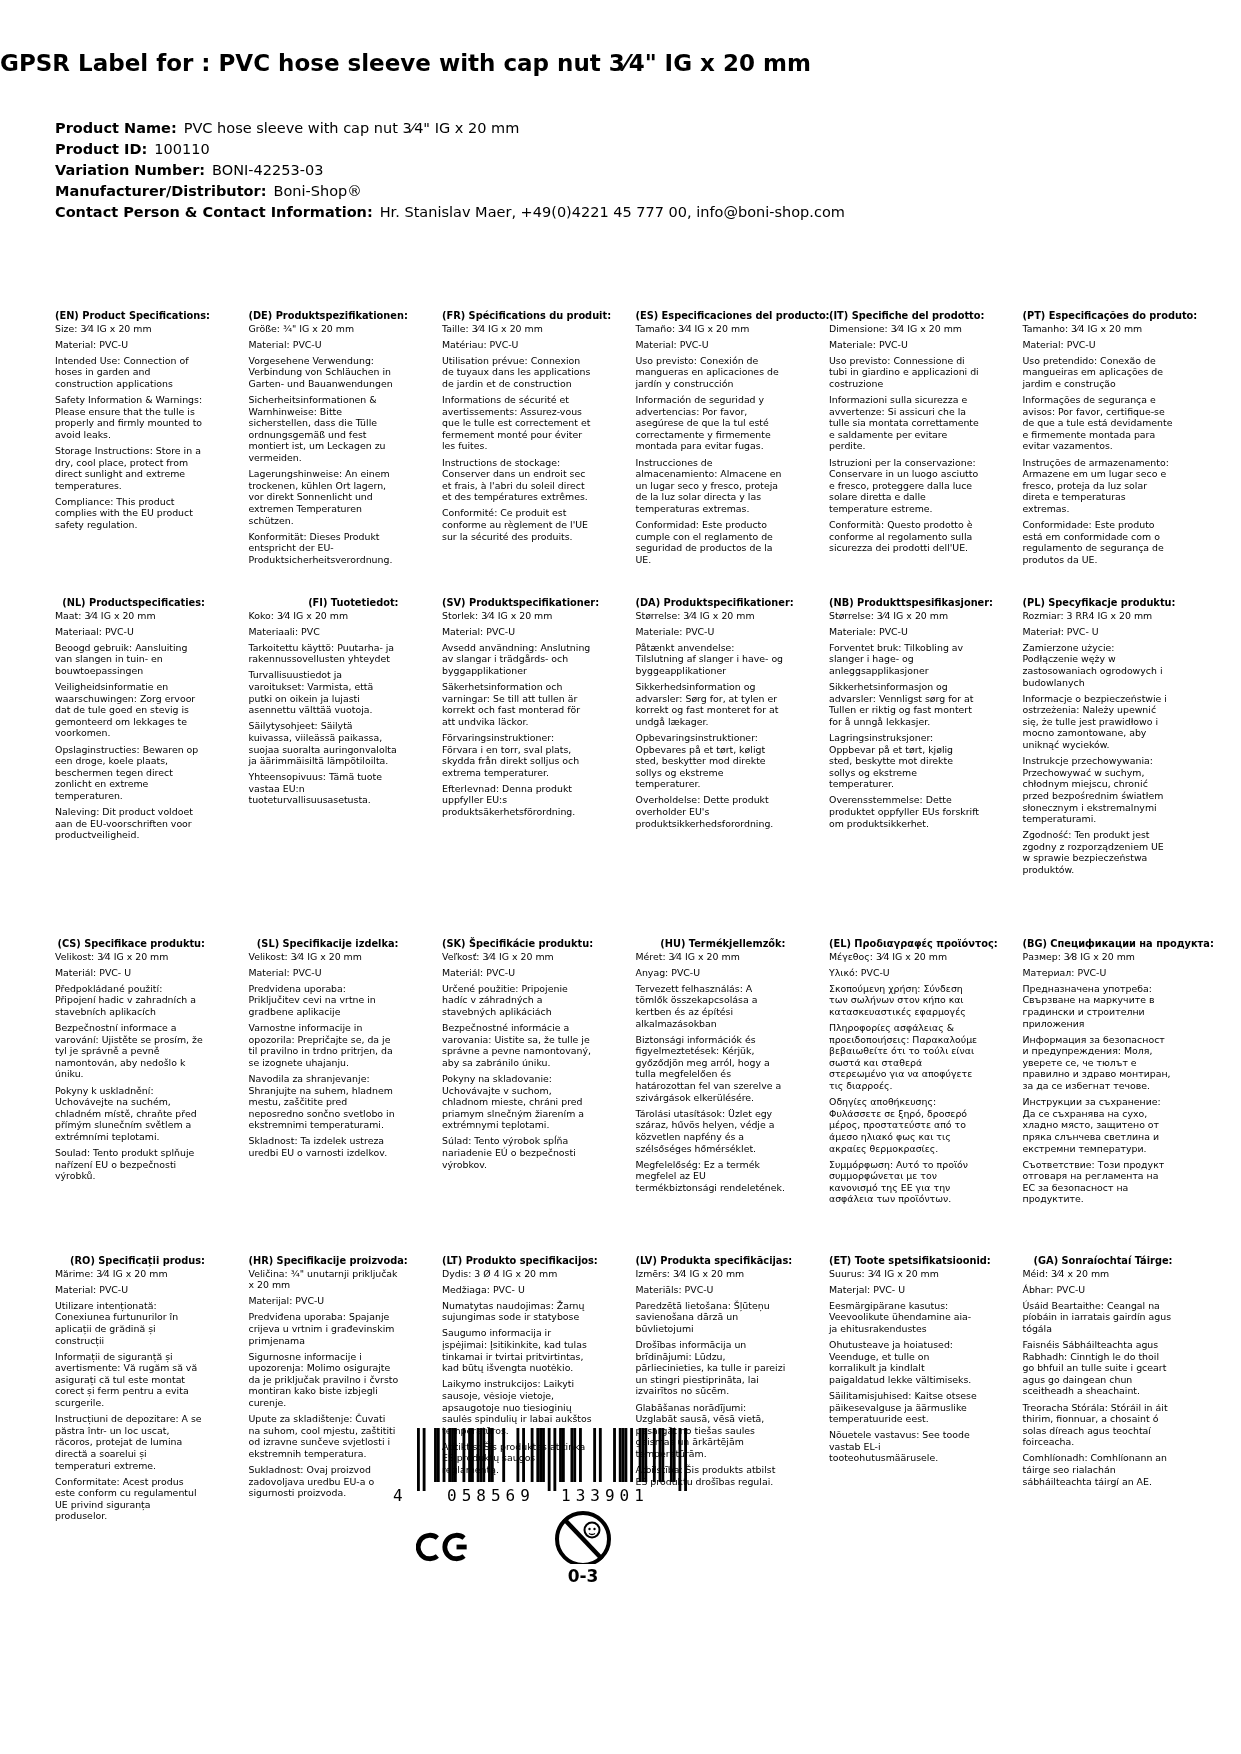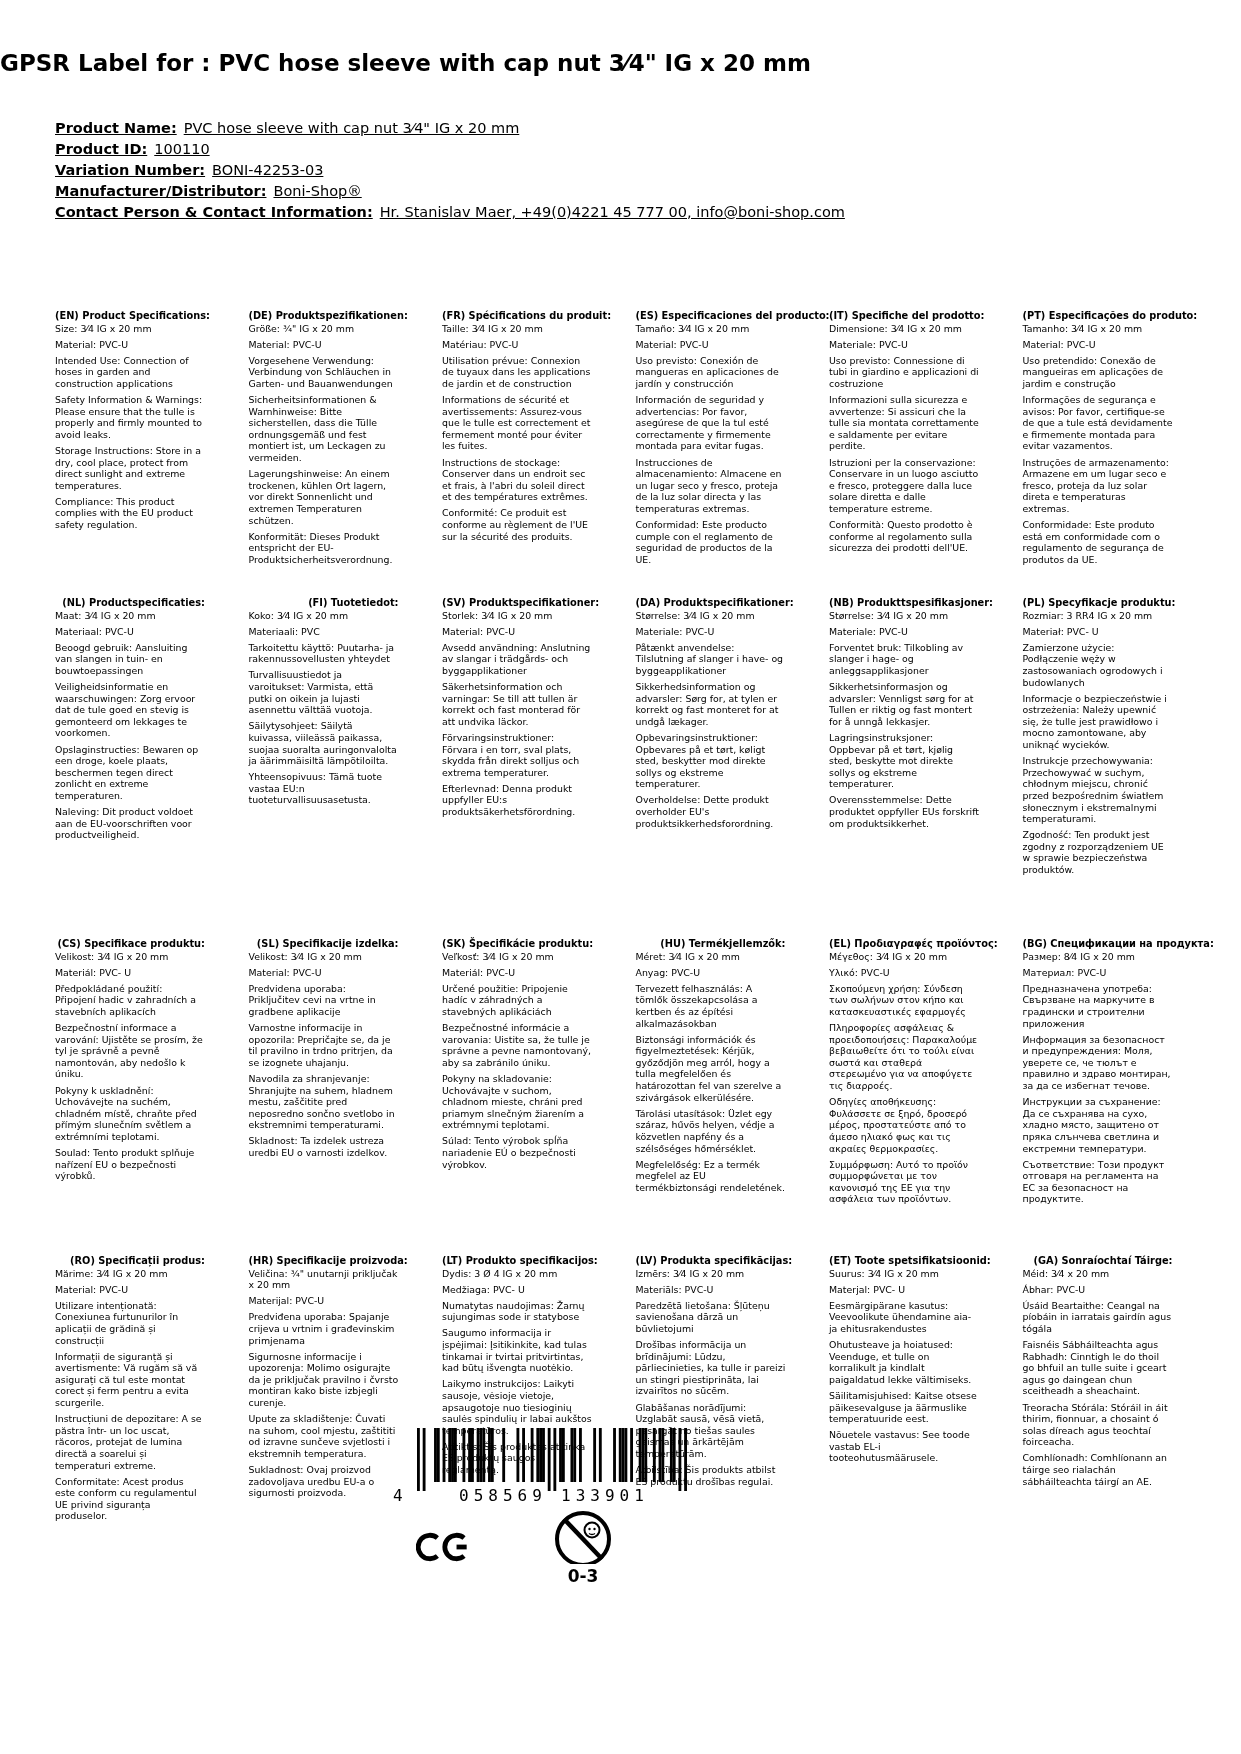--- a/index.html
+++ b/index.html
@@ -6,21 +6,21 @@
   body {
     width:1241px; height:1754px; position:relative;
     font-family:"DejaVu Sans", sans-serif; color:#000;
     overflow:hidden;
   }
   .title {
     position:absolute; top:50px; left:0; width:1106px;
     font-size:23px; font-weight:bold;
     white-space:nowrap;
   }
-  .pinfo { position:absolute; left:55px; top:118px;text-decoration:underline; }
+  .pinfo { position:absolute; left:55px; top:118px; }
   .pinfo p { margin:0; line-height:21px; font-size:14.5px; }
   .pinfo b { font-weight:bold; }
   .pinfo .val { margin-left:7px; }
   .spec-row { position:absolute; left:55px; display:flex; }
   .row-0 { top:310px; }
   .row-1 { top:597px; }
   .row-2 { top:938px; }
   .row-3 { top:1255px; }
   .spec-block { width:150px; margin-right:43.5px; flex:none; }
   .spec-header {
@@ -28,21 +28,21 @@
     white-space:nowrap; margin:0 0 1px 0;text-align:right;
   }
   .spec-block p { font-size:9.4px; line-height:11.6px; margin:0 0 4.5px 0; }
   .barcode-wrap { position:absolute; left:417px; top:1428px; }
   .barcode-wrap svg rect { fill:#000; }
   .bc-digit {
     position:absolute; font-family:"DejaVu Sans Mono", monospace;
     font-size:16px; top:1486px; letter-spacing:5px;
   }
   .bc-left  { left:393px; letter-spacing:0; }
-  .bc-g1 { left:459px; }
+  .bc-g1 { left:447px; }
   .bc-g2 { left:561px; }
   .ce-wrap  { position:absolute; left:416px; top:1522px; }
   .age-wrap { position:absolute; left:552px; top:1508px; }
 </style>
 </head>
 <body>
 
 <div class="title">GPSR Label for : PVC hose sleeve with cap nut 3⁄4" IG x 20 mm</div>
 
 <div class="pinfo">
@@ -206,21 +206,21 @@
       <div class="spec-header">(EL) Προδιαγραφές προϊόντος:</div>
       <p>Μέγεθος: 3⁄4 IG x 20 mm</p>
       <p>Υλικό: PVC-U</p>
       <p>Σκοπούμενη χρήση: Σύνδεση των σωλήνων στον κήπο και κατασκευαστικές εφαρμογές</p>
       <p>Πληροφορίες ασφάλειας &amp; προειδοποιήσεις: Παρακαλούμε βεβαιωθείτε ότι το τούλι είναι σωστά και σταθερά στερεωμένο για να αποφύγετε τις διαρροές.</p>
       <p>Οδηγίες αποθήκευσης: Φυλάσσετε σε ξηρό, δροσερό μέρος, προστατεύστε από το άμεσο ηλιακό φως και τις ακραίες θερμοκρασίες.</p>
       <p>Συμμόρφωση: Αυτό το προϊόν συμμορφώνεται με τον κανονισμό της ΕΕ για την ασφάλεια των προϊόντων.</p>
     </div>
     <div class="spec-block">
       <div class="spec-header">(BG) Спецификации на продукта:</div>
-      <p>Размер: 8⁄4 IG x 20 mm</p>
+      <p>Размер: 3⁄8 IG x 20 mm</p>
       <p>Материал: PVC-U</p>
       <p>Предназначена употреба: Свързване на маркучите в градински и строителни приложения</p>
       <p>Информация за безопасност и предупреждения: Моля, уверете се, че тюлът е правилно и здраво монтиран, за да се избегнат течове.</p>
       <p>Инструкции за съхранение: Да се съхранява на сухо, хладно място, защитено от пряка слънчева светлина и екстремни температури.</p>
       <p>Съответствие: Този продукт отговаря на регламента на ЕС за безопасност на продуктите.</p>
     </div>
   </div>
 <div class="spec-row row-3">
     <div class="spec-block">
       <div class="spec-header">(RO) Specificații produs:</div>

